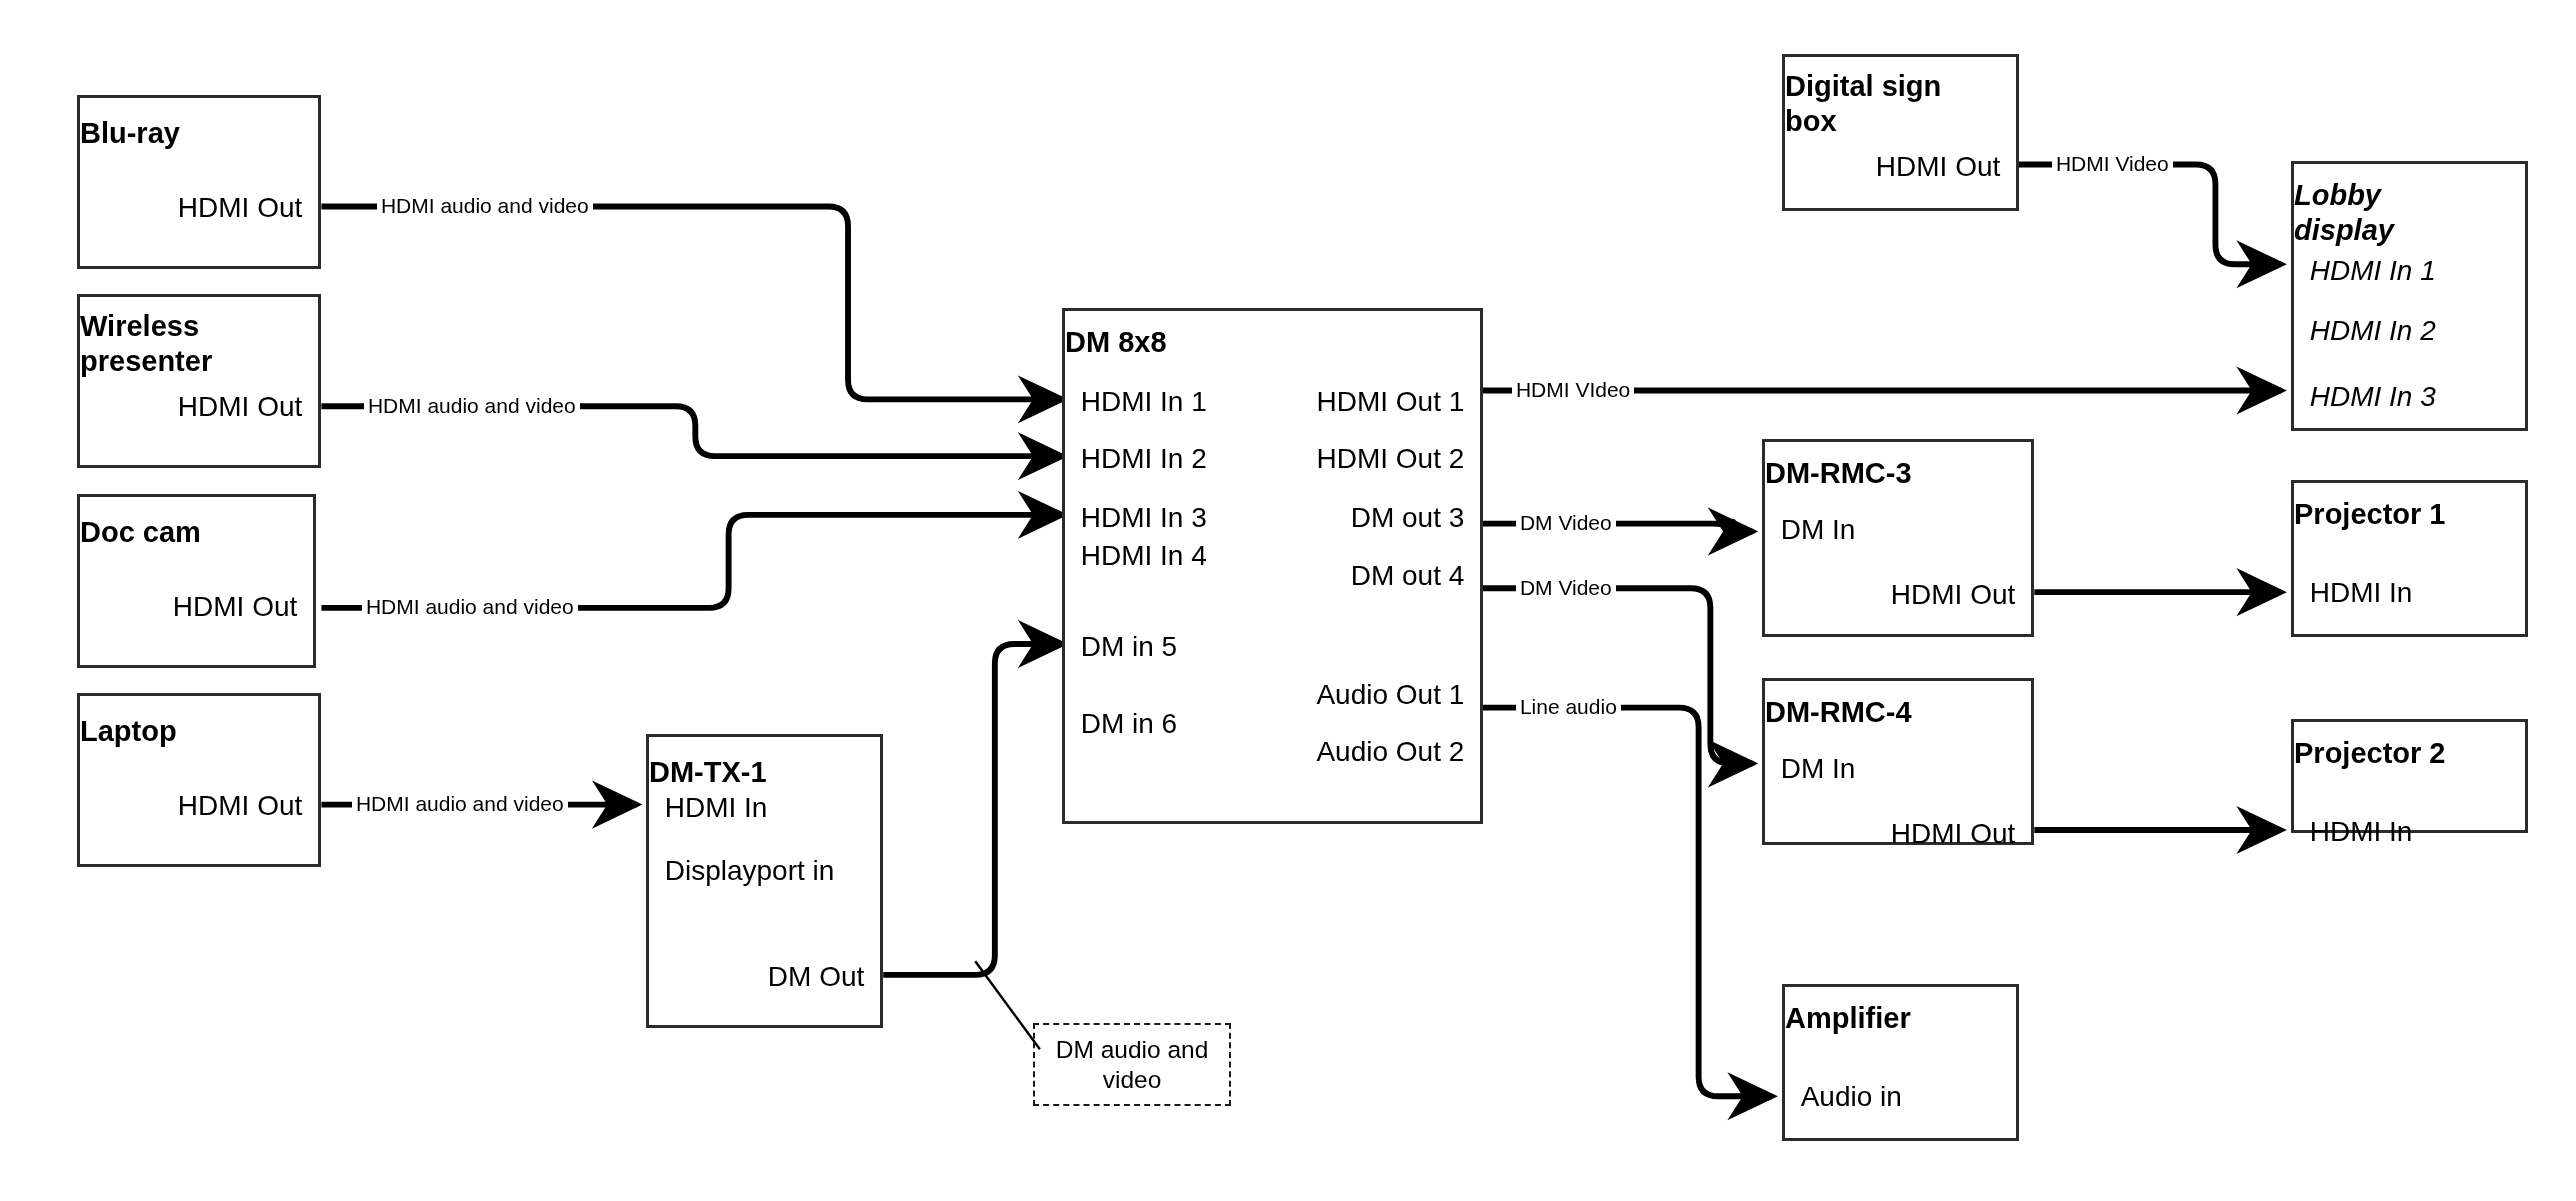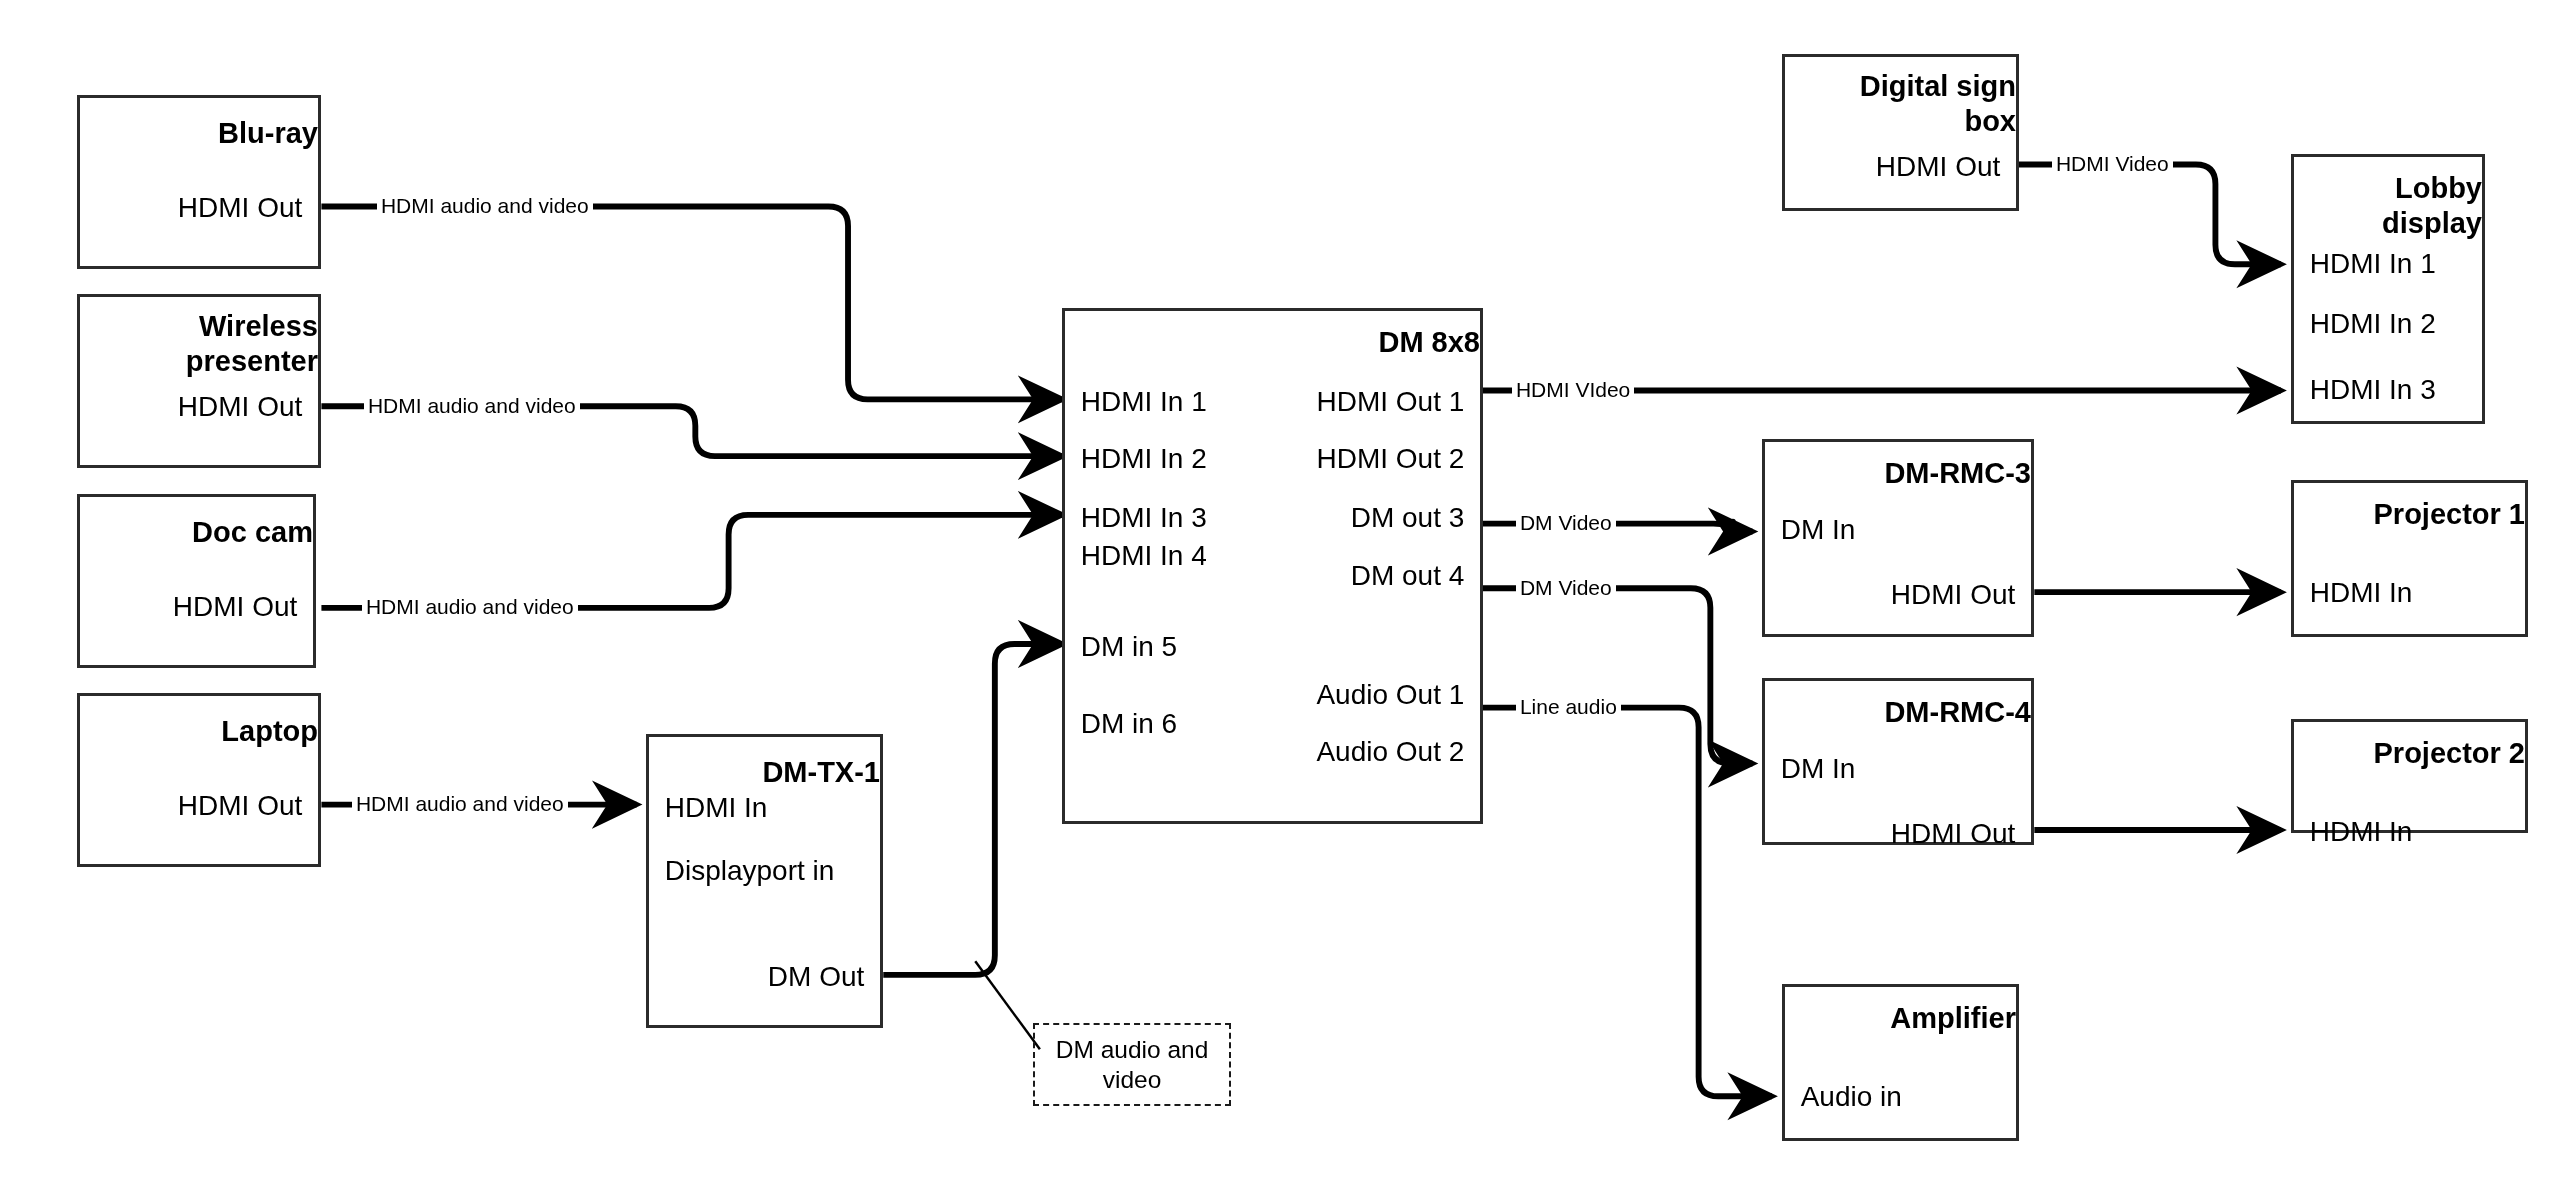--- a/index.html
+++ b/index.html
@@ -27,21 +27,21 @@
     box-sizing:border-box;
     background:#ffffff;
     border:3.9px solid #2b2b2b;
     z-index:3;
   }
   .node.dashed{
     border:2px dashed #1a1a1a;
     background:transparent;
   }
   .node .title{
-    text-align:right;
+    text-align:left;
     font-weight:bold;
     font-size:29px;
     line-height:35px;
     white-space:pre-line;
   }
   .port{
     font-size:28px;
     line-height:33px;
     white-space:nowrap;
     position:absolute;
@@ -166,21 +166,21 @@
     <div class="port right" style="top:367px;">Audio Out 1</div>
     <div class="port right" style="top:424px;">Audio Out 2</div>
   </div>
 
   <div class="node" style="left:1782px; top:54px; width:237px; height:157px;">
     <div class="title" style="margin-top:11.7px;">Digital sign
 box</div>
     <div class="port right" style="top:93px;">HDMI Out</div>
   </div>
 
-  <div class="node" style="left:2291px; top:154px; width:194px; height:270px;">
+  <div class="node" style="left:2291px; top:161px; width:237px; height:270px;font-style:italic;">
     <div class="title" style="margin-top:13.7px;">Lobby
 display</div>
     <div class="port left" style="top:90px;">HDMI In 1</div>
     <div class="port left" style="top:150px;">HDMI In 2</div>
     <div class="port left" style="top:216px;">HDMI In 3</div>
   </div>
 
   <div class="node" style="left:1762px; top:439px; width:272px; height:198px;">
     <div class="title" style="margin-top:13.7px;">DM-RMC-3</div>
     <div class="port left" style="top:71px;">DM In</div>

